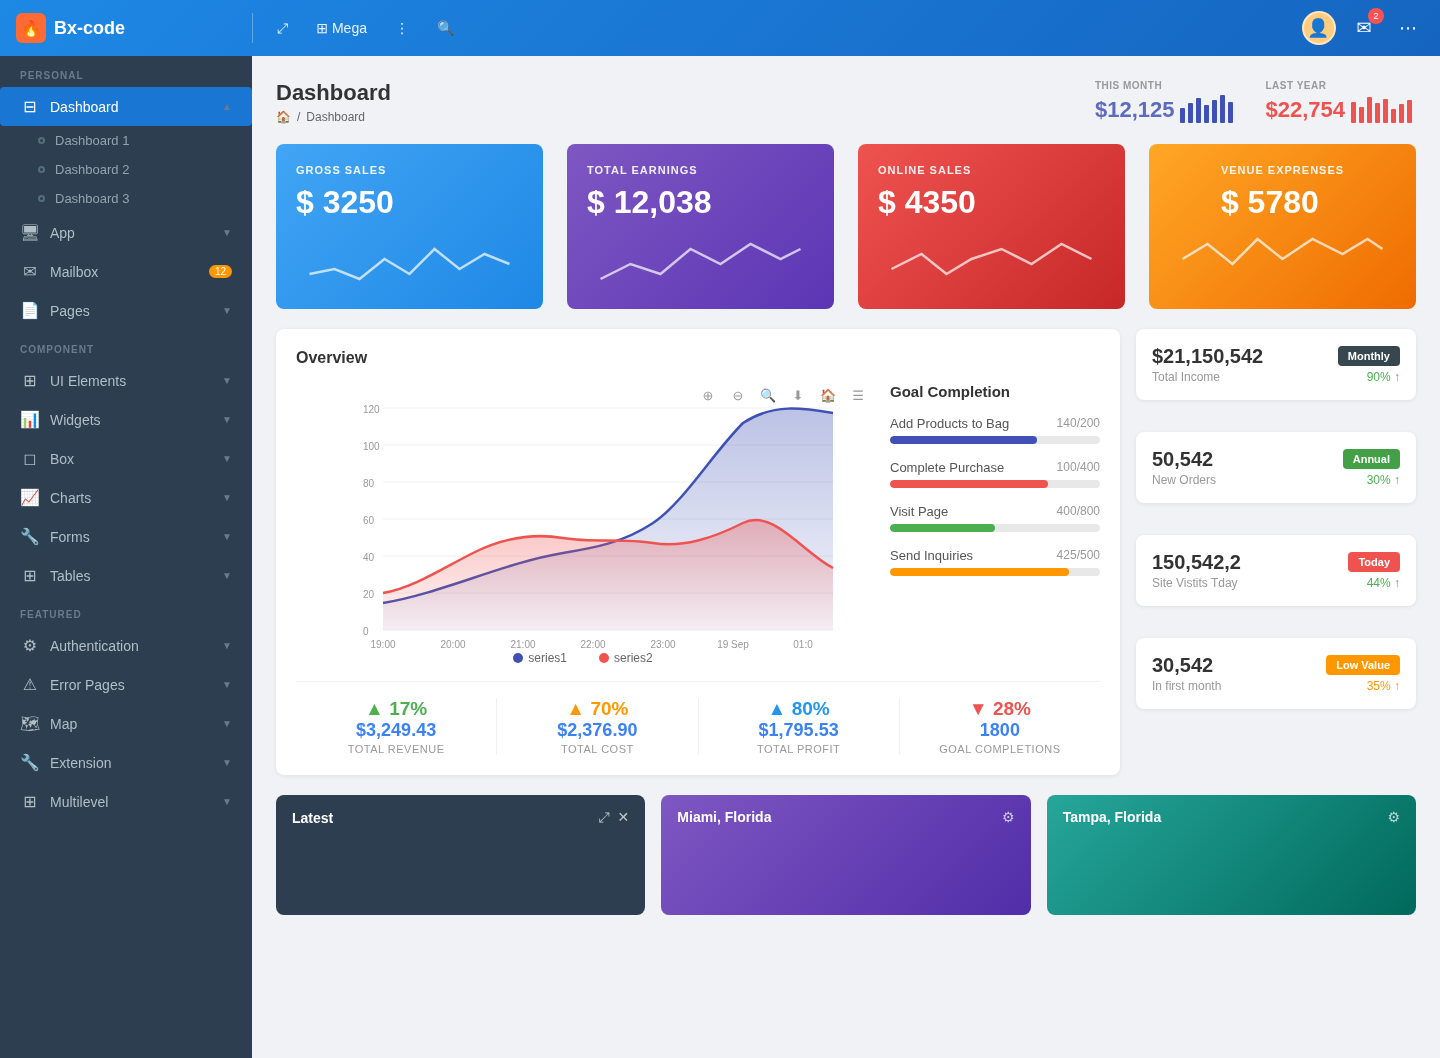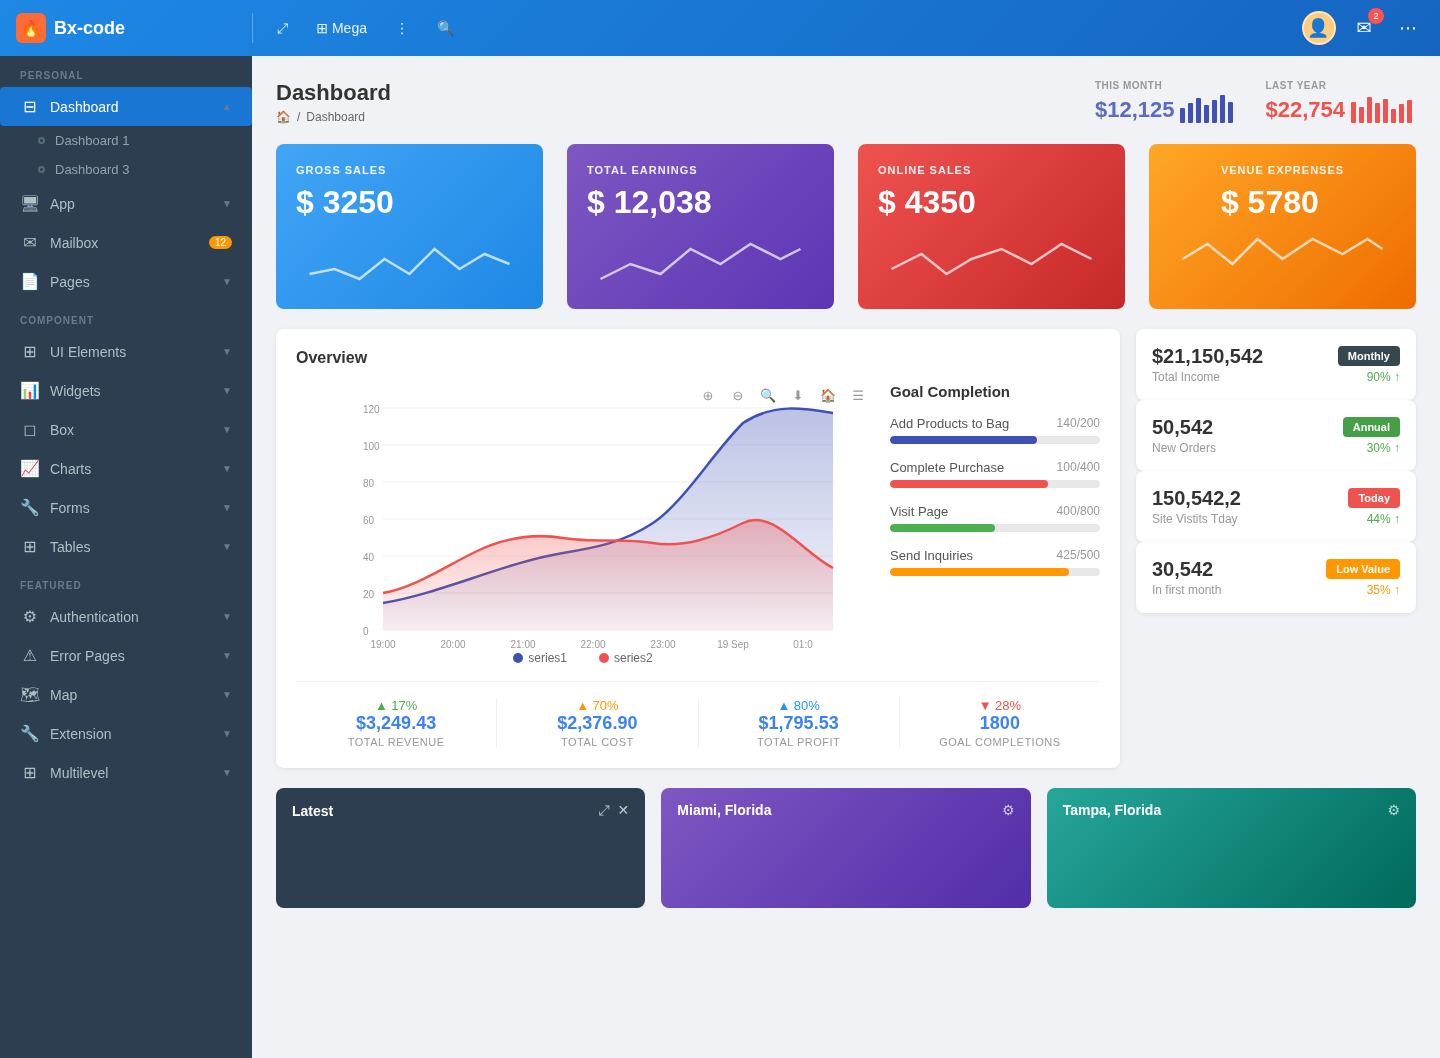--- a/index.html
+++ b/index.html
@@ -165,30 +165,30 @@
     .goal-title { font-size: 15px; font-weight: 600; color: #333; margin-bottom: 16px; }
     .goal-item { margin-bottom: 16px; }
     .goal-item-label { font-size: 13px; color: #555; margin-bottom: 5px; display: flex; justify-content: space-between; }
     .goal-bar-bg { height: 8px; background: #e8e8e8; border-radius: 4px; overflow: hidden; }
     .goal-bar-fill { height: 100%; border-radius: 4px; }
 
     
     .stat-metrics { display: flex; border-top: 1px solid #f0f0f0; margin-top: 16px; padding-top: 16px; }
     .stat-metric { flex: 1; text-align: center; }
     .stat-metric + .stat-metric { border-left: 1px solid #f0f0f0; }
-    .sm-pct { font-size: 13px; font-weight: 400; }
+    .sm-pct { font-size: 19px; font-weight: 700; }
     .sm-pct.green { color: #4caf50; }
     .sm-pct.orange { color: #ff9800; }
     .sm-pct.blue { color: #2196f3; }
     .sm-pct.red { color: #ef5350; }
     .sm-val { font-size: 18px; font-weight: 700; color: #3b82f6; }
     .sm-label { font-size: 11px; color: #999; text-transform: uppercase; letter-spacing: 0.5px; margin-top: 2px; }
 
     
-    .right-panel { display: flex; flex-direction: column; gap: 0; }
+    .right-panel { display: flex; flex-direction: column; gap: 32px; }
     .rp-card {
       background: white; border-radius: 8px; padding: 16px;
       box-shadow: 0 1px 4px rgba(0,0,0,0.08);
       display: flex; justify-content: space-between; align-items: center;
     }
     .rp-left .rp-amount { font-size: 20px; font-weight: 700; color: #333; }
     .rp-left .rp-label { font-size: 12px; color: #999; margin-top: 2px; }
     .rp-right { display: flex; flex-direction: column; align-items: flex-end; gap: 4px; }
     .rp-badge {
       font-size: 11px; font-weight: 600; color: white;
@@ -253,20 +253,24 @@
       <span class="si-icon">⊟</span>
       <span>Dashboard</span>
       <span class="si-arrow">▲</span>
     </div>
     <div class="sidebar-sub">
       <span class="dot"></span>
       <span>Dashboard 1</span>
     </div>
     <div class="sidebar-sub">
       <span class="dot"></span>
+      <span>Dashboard 2</span>
+    </div>
+    <div class="sidebar-sub">
+      <span class="dot"></span>
       <span>Dashboard 3</span>
     </div>
 
     <div class="sidebar-item">
       <span class="si-icon">🖥</span>
       <span>App</span>
       <span class="si-arrow">▼</span>
     </div>
     <div class="sidebar-item">
       <span class="si-icon">✉</span>

